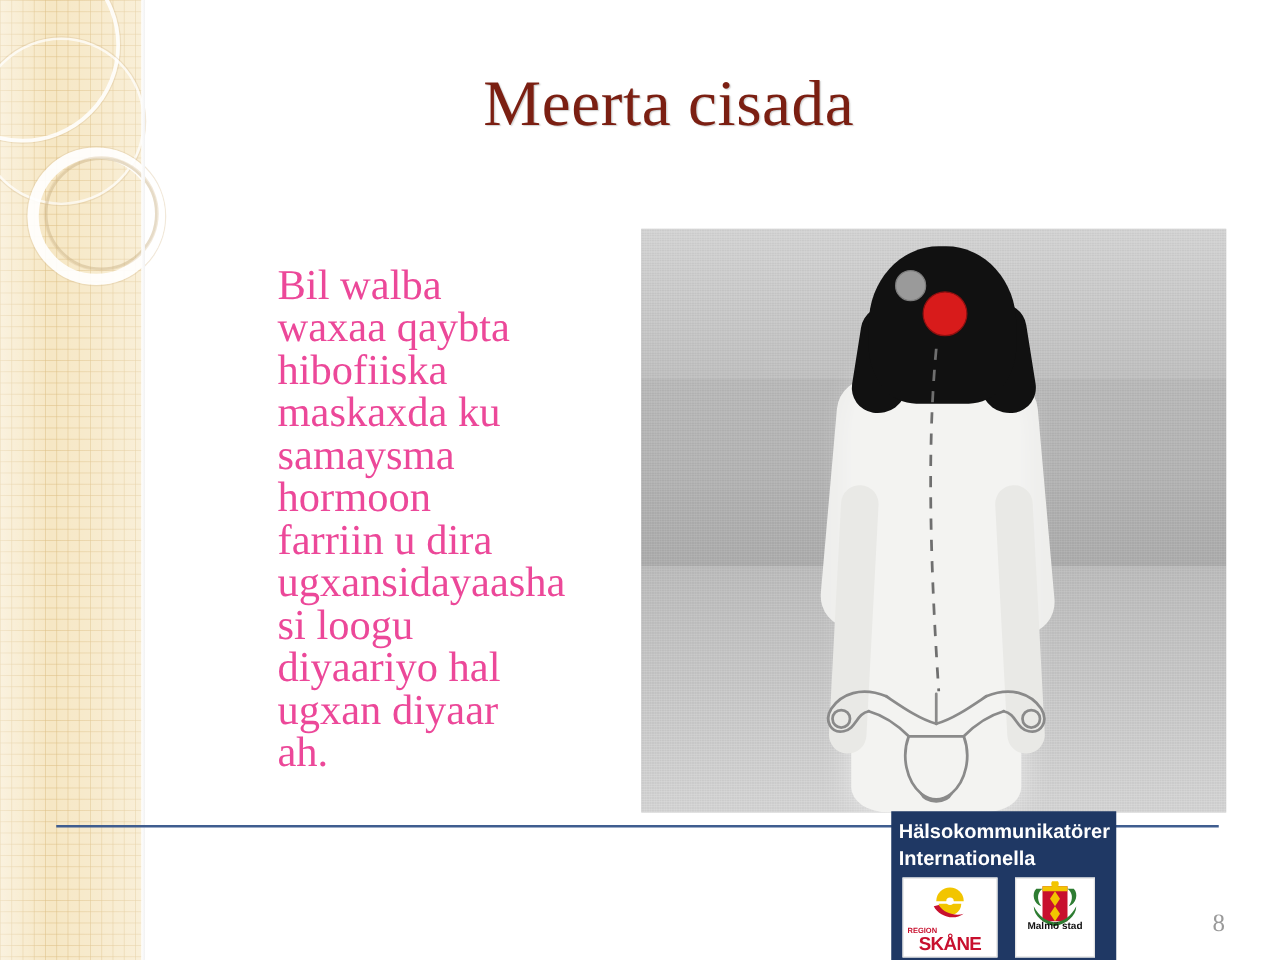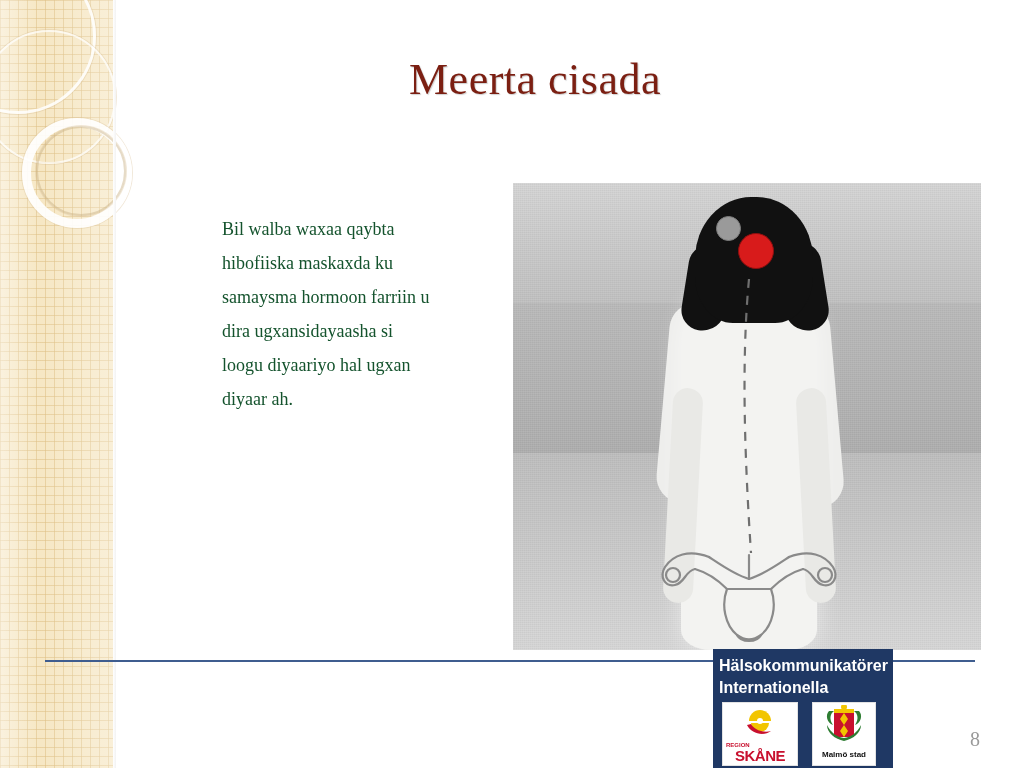--- a/index.html
+++ b/index.html
@@ -87,37 +87,37 @@
   }
 
   
   .title {
     position: absolute;
     left: 140px;
     top: 54px;
     width: 790px;
     text-align: center;
     font-family: "Liberation Serif", serif;
-    font-size: 44px;
+    font-size: 52px;
     color: #7b1f12;
     letter-spacing: 0.5px;
     text-shadow: 1px 1px 1px rgba(120,120,120,0.35);
     white-space: nowrap;
   }
 
   
   .body-text {
     position: absolute;
     left: 222px;
     top: 212px;
     width: 215px;
     font-family: "Liberation Serif", serif;
-    font-size: 18px;
+    font-size: 34px;
     line-height: 34px;
-    color: #14532d;
+    color: #ec4899;
   }
 
   
   .figure {
     position: absolute;
     left: 513px;
     top: 183px;
     width: 468px;
     height: 467px;
     background: linear-gradient(to bottom, #c9c9c9 0%, #bdbdbd 18%, #b4b4b4 40%, #c6c6c6 70%, #d2d2d2 100%);
@@ -352,21 +352,21 @@
     position: absolute;
     left: 8px;
     top: 2px;
     width: 46px;
     height: 40px;
   }
   .malmo-word {
     position: absolute;
     left: 0;
     right: 0;
-    bottom: 6px;
+    bottom: 20px;
     text-align: center;
     font-family: "Liberation Sans", sans-serif;
     font-weight: bold;
     font-size: 8px;
     color: #111111;
   }
   .page-number {
     position: absolute;
     left: 970px;
     top: 728px;

